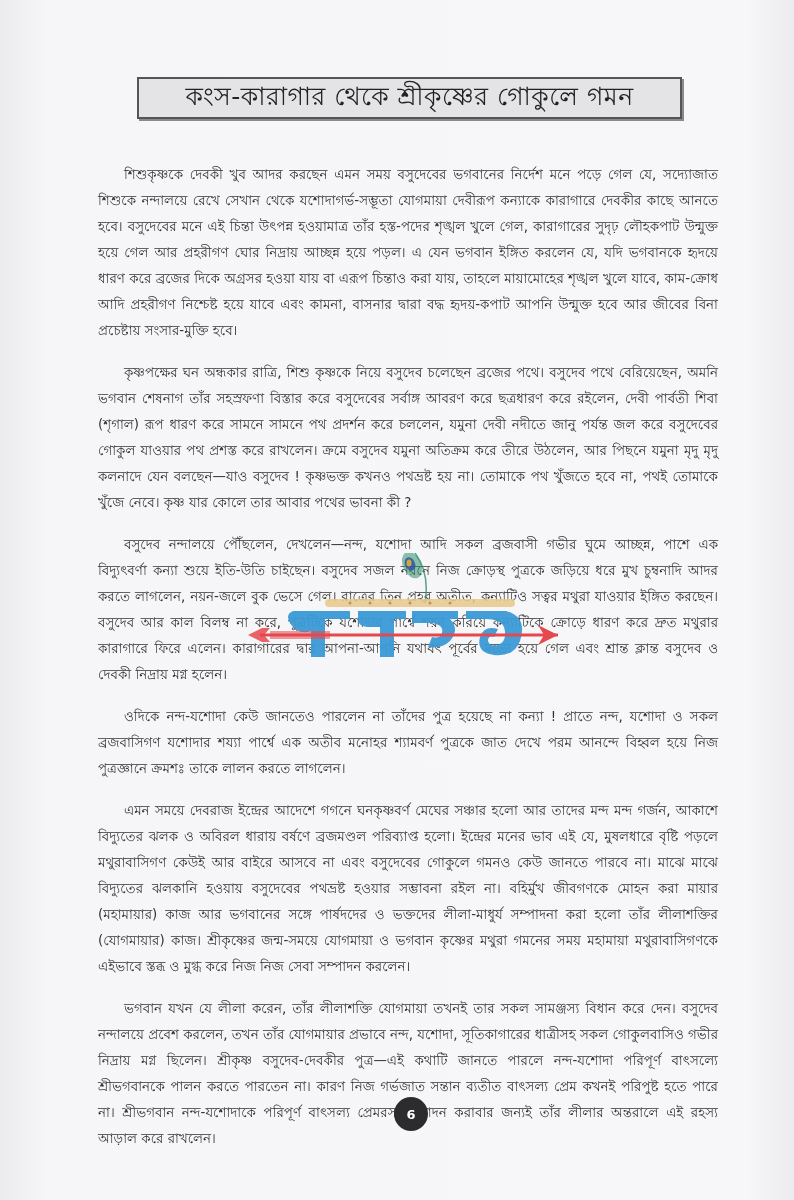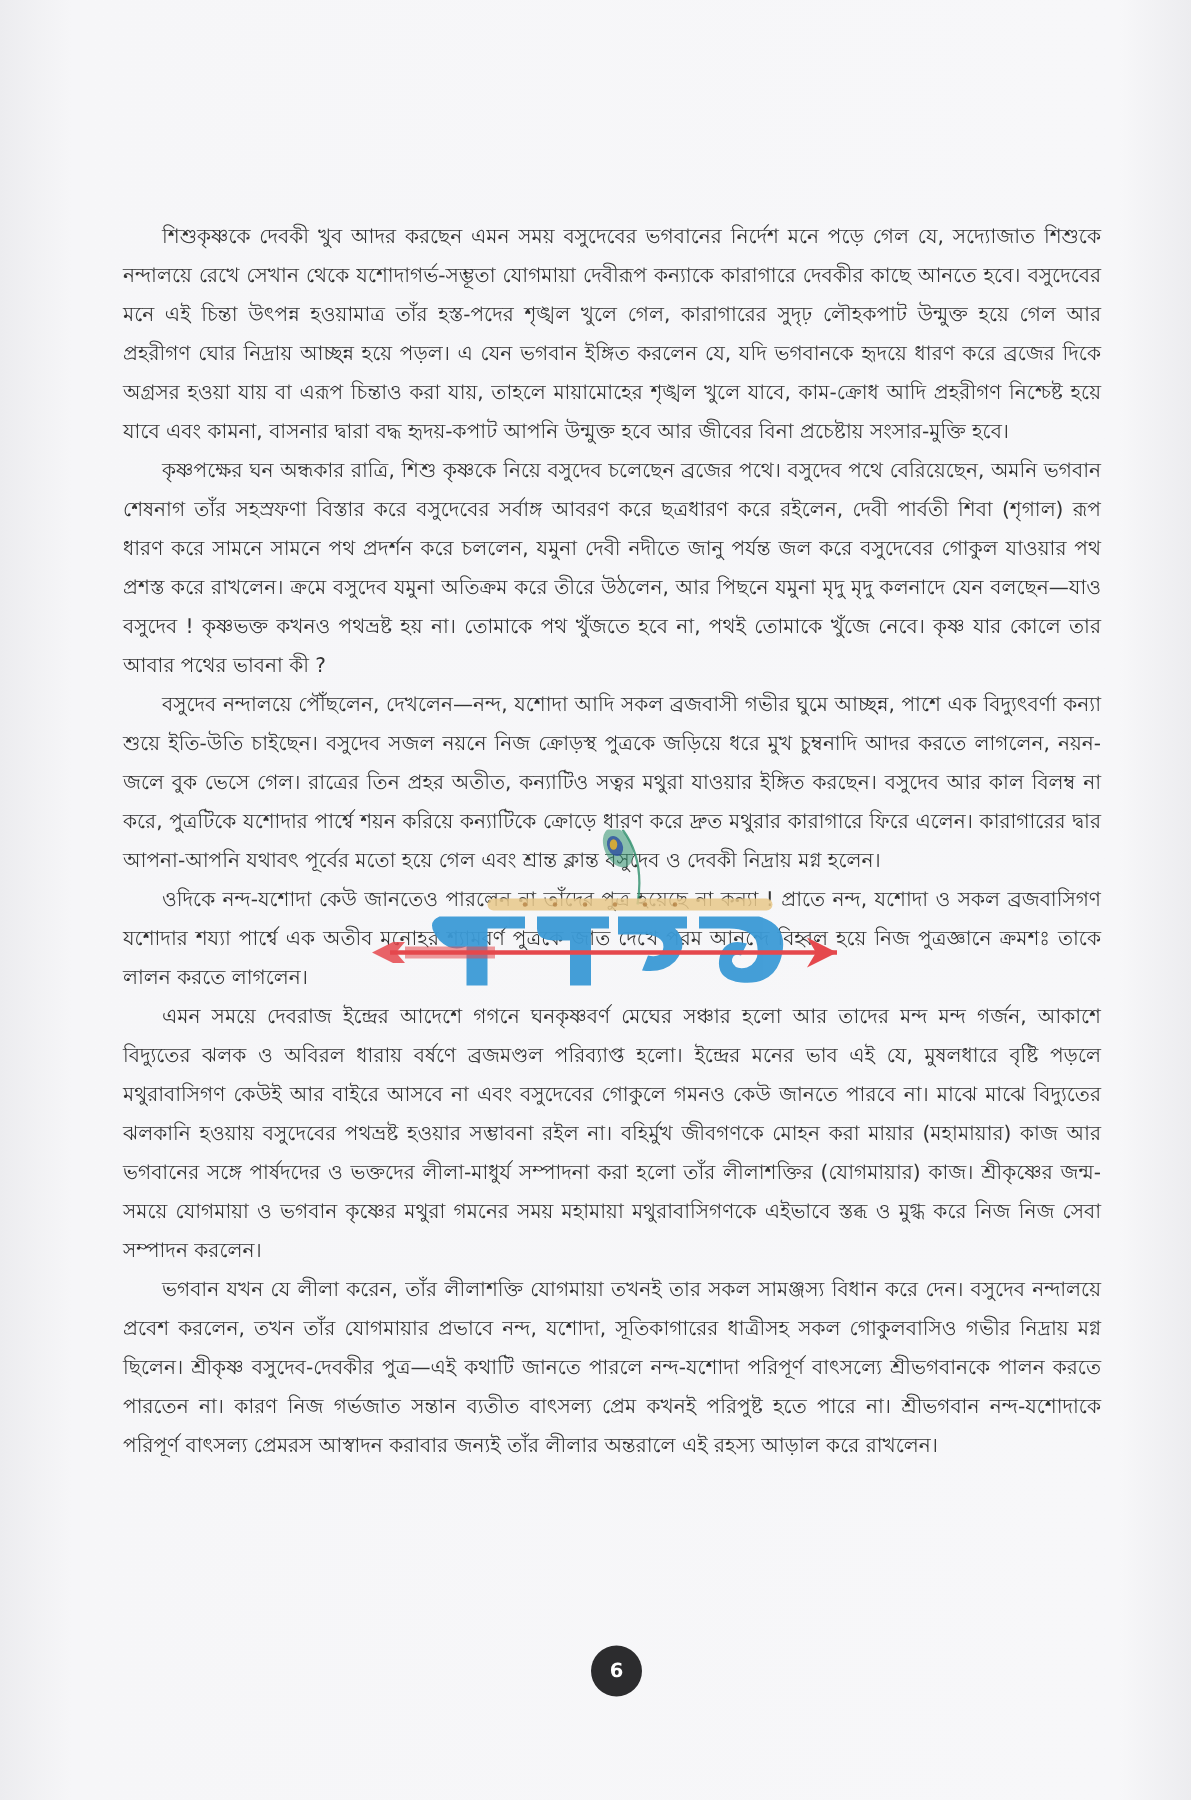--- a/index.html
+++ b/index.html
@@ -46,21 +46,21 @@
     position: absolute;
     left: 82px;
     top: 146px;
     width: 652px;
     font-size: 13.4px;
     line-height: 26px;
     color: #333;
     text-align: justify;
   }
   .para {
-    margin: 0;
+    margin: 16px;
     text-indent: 26px;
   }
   .watermark {
     position: absolute;
     left: 240px;
     top: 553px;
     width: 340px;
     height: 110px;
     pointer-events: none;
   }
@@ -78,20 +78,23 @@
     display: flex;
     align-items: center;
     justify-content: center;
   }
 </style>
 </head>
 <body>
 
 <div class="page">
 
+  <div class="title-box">
+    <span class="title-text">কংস-কারাগার থেকে শ্রীকৃষ্ণের গোকুলে গমন</span>
+  </div>
 
   <div class="body-text">
     <p class="para">শিশুকৃষ্ণকে দেবকী খুব আদর করছেন এমন সময় বসুদেবের ভগবানের নির্দেশ মনে পড়ে গেল যে, সদ্যোজাত শিশুকে নন্দালয়ে রেখে সেখান থেকে যশোদাগর্ভ-সম্ভূতা যোগমায়া দেবীরূপ কন্যাকে কারাগারে দেবকীর কাছে আনতে হবে। বসুদেবের মনে এই চিন্তা উৎপন্ন হওয়ামাত্র তাঁর হস্ত-পদের শৃঙ্খল খুলে গেল, কারাগারের সুদৃঢ় লৌহকপাট উন্মুক্ত হয়ে গেল আর প্রহরীগণ ঘোর নিদ্রায় আচ্ছন্ন হয়ে পড়ল। এ যেন ভগবান ইঙ্গিত করলেন যে, যদি ভগবানকে হৃদয়ে ধারণ করে ব্রজের দিকে অগ্রসর হওয়া যায় বা এরূপ চিন্তাও করা যায়, তাহলে মায়ামোহের শৃঙ্খল খুলে যাবে, কাম-ক্রোধ আদি প্রহরীগণ নিশ্চেষ্ট হয়ে যাবে এবং কামনা, বাসনার দ্বারা বদ্ধ হৃদয়-কপাট আপনি উন্মুক্ত হবে আর জীবের বিনা প্রচেষ্টায় সংসার-মুক্তি হবে।</p>
     <p class="para">কৃষ্ণপক্ষের ঘন অন্ধকার রাত্রি, শিশু কৃষ্ণকে নিয়ে বসুদেব চলেছেন ব্রজের পথে। বসুদেব পথে বেরিয়েছেন, অমনি ভগবান শেষনাগ তাঁর সহস্রফণা বিস্তার করে বসুদেবের সর্বাঙ্গ আবরণ করে ছত্রধারণ করে রইলেন, দেবী পার্বতী শিবা (শৃগাল) রূপ ধারণ করে সামনে সামনে পথ প্রদর্শন করে চললেন, যমুনা দেবী নদীতে জানু পর্যন্ত জল করে বসুদেবের গোকুল যাওয়ার পথ প্রশস্ত করে রাখলেন। ক্রমে বসুদেব যমুনা অতিক্রম করে তীরে উঠলেন, আর পিছনে যমুনা মৃদু মৃদু কলনাদে যেন বলছেন—যাও বসুদেব ! কৃষ্ণভক্ত কখনও পথভ্রষ্ট হয় না। তোমাকে পথ খুঁজতে হবে না, পথই তোমাকে খুঁজে নেবে। কৃষ্ণ যার কোলে তার আবার পথের ভাবনা কী ?</p>
     <p class="para">বসুদেব নন্দালয়ে পৌঁছলেন, দেখলেন—নন্দ, যশোদা আদি সকল ব্রজবাসী গভীর ঘুমে আচ্ছন্ন, পাশে এক বিদ্যুৎবর্ণা কন্যা শুয়ে ইতি-উতি চাইছেন। বসুদেব সজল নয়নে নিজ ক্রোড়স্থ পুত্রকে জড়িয়ে ধরে মুখ চুম্বনাদি আদর করতে লাগলেন, নয়ন-জলে বুক ভেসে গেল। রাত্রের তিন প্রহর অতীত, কন্যাটিও সত্বর মথুরা যাওয়ার ইঙ্গিত করছেন। বসুদেব আর কাল বিলম্ব না করে, পুত্রটিকে যশোদার পার্শ্বে শয়ন করিয়ে কন্যাটিকে ক্রোড়ে ধারণ করে দ্রুত মথুরার কারাগারে ফিরে এলেন। কারাগারের দ্বার আপনা-আপনি যথাবৎ পূর্বের মতো হয়ে গেল এবং শ্রান্ত ক্লান্ত বসুদেব ও দেবকী নিদ্রায় মগ্ন হলেন।</p>
     <p class="para">ওদিকে নন্দ-যশোদা কেউ জানতেও পারলেন না তাঁদের পুত্র হয়েছে না কন্যা ! প্রাতে নন্দ, যশোদা ও সকল ব্রজবাসিগণ যশোদার শয্যা পার্শ্বে এক অতীব মনোহর শ্যামবর্ণ পুত্রকে জাত দেখে পরম আনন্দে বিহ্বল হয়ে নিজ পুত্রজ্ঞানে ক্রমশঃ তাকে লালন করতে লাগলেন।</p>
     <p class="para">এমন সময়ে দেবরাজ ইন্দ্রের আদেশে গগনে ঘনকৃষ্ণবর্ণ মেঘের সঞ্চার হলো আর তাদের মন্দ মন্দ গর্জন, আকাশে বিদ্যুতের ঝলক ও অবিরল ধারায় বর্ষণে ব্রজমণ্ডল পরিব্যাপ্ত হলো। ইন্দ্রের মনের ভাব এই যে, মুষলধারে বৃষ্টি পড়লে মথুরাবাসিগণ কেউই আর বাইরে আসবে না এবং বসুদেবের গোকুলে গমনও কেউ জানতে পারবে না। মাঝে মাঝে বিদ্যুতের ঝলকানি হওয়ায় বসুদেবের পথভ্রষ্ট হওয়ার সম্ভাবনা রইল না। বহির্মুখ জীবগণকে মোহন করা মায়ার (মহামায়ার) কাজ আর ভগবানের সঙ্গে পার্ষদদের ও ভক্তদের লীলা-মাধুর্য সম্পাদনা করা হলো তাঁর লীলাশক্তির (যোগমায়ার) কাজ। শ্রীকৃষ্ণের জন্ম-সময়ে যোগমায়া ও ভগবান কৃষ্ণের মথুরা গমনের সময় মহামায়া মথুরাবাসিগণকে এইভাবে স্তব্ধ ও মুগ্ধ করে নিজ নিজ সেবা সম্পাদন করলেন।</p>
     <p class="para">ভগবান যখন যে লীলা করেন, তাঁর লীলাশক্তি যোগমায়া তখনই তার সকল সামঞ্জস্য বিধান করে দেন। বসুদেব নন্দালয়ে প্রবেশ করলেন, তখন তাঁর যোগমায়ার প্রভাবে নন্দ, যশোদা, সূতিকাগারের ধাত্রীসহ সকল গোকুলবাসিও গভীর নিদ্রায় মগ্ন ছিলেন। শ্রীকৃষ্ণ বসুদেব-দেবকীর পুত্র—এই কথাটি জানতে পারলে নন্দ-যশোদা পরিপূর্ণ বাৎসল্যে শ্রীভগবানকে পালন করতে পারতেন না। কারণ নিজ গর্ভজাত সন্তান ব্যতীত বাৎসল্য প্রেম কখনই পরিপুষ্ট হতে পারে না। শ্রীভগবান নন্দ-যশোদাকে পরিপূর্ণ বাৎসল্য প্রেমরস আস্বাদন করাবার জন্যই তাঁর লীলার অন্তরালে এই রহস্য আড়াল করে রাখলেন।</p>
   </div>
 

